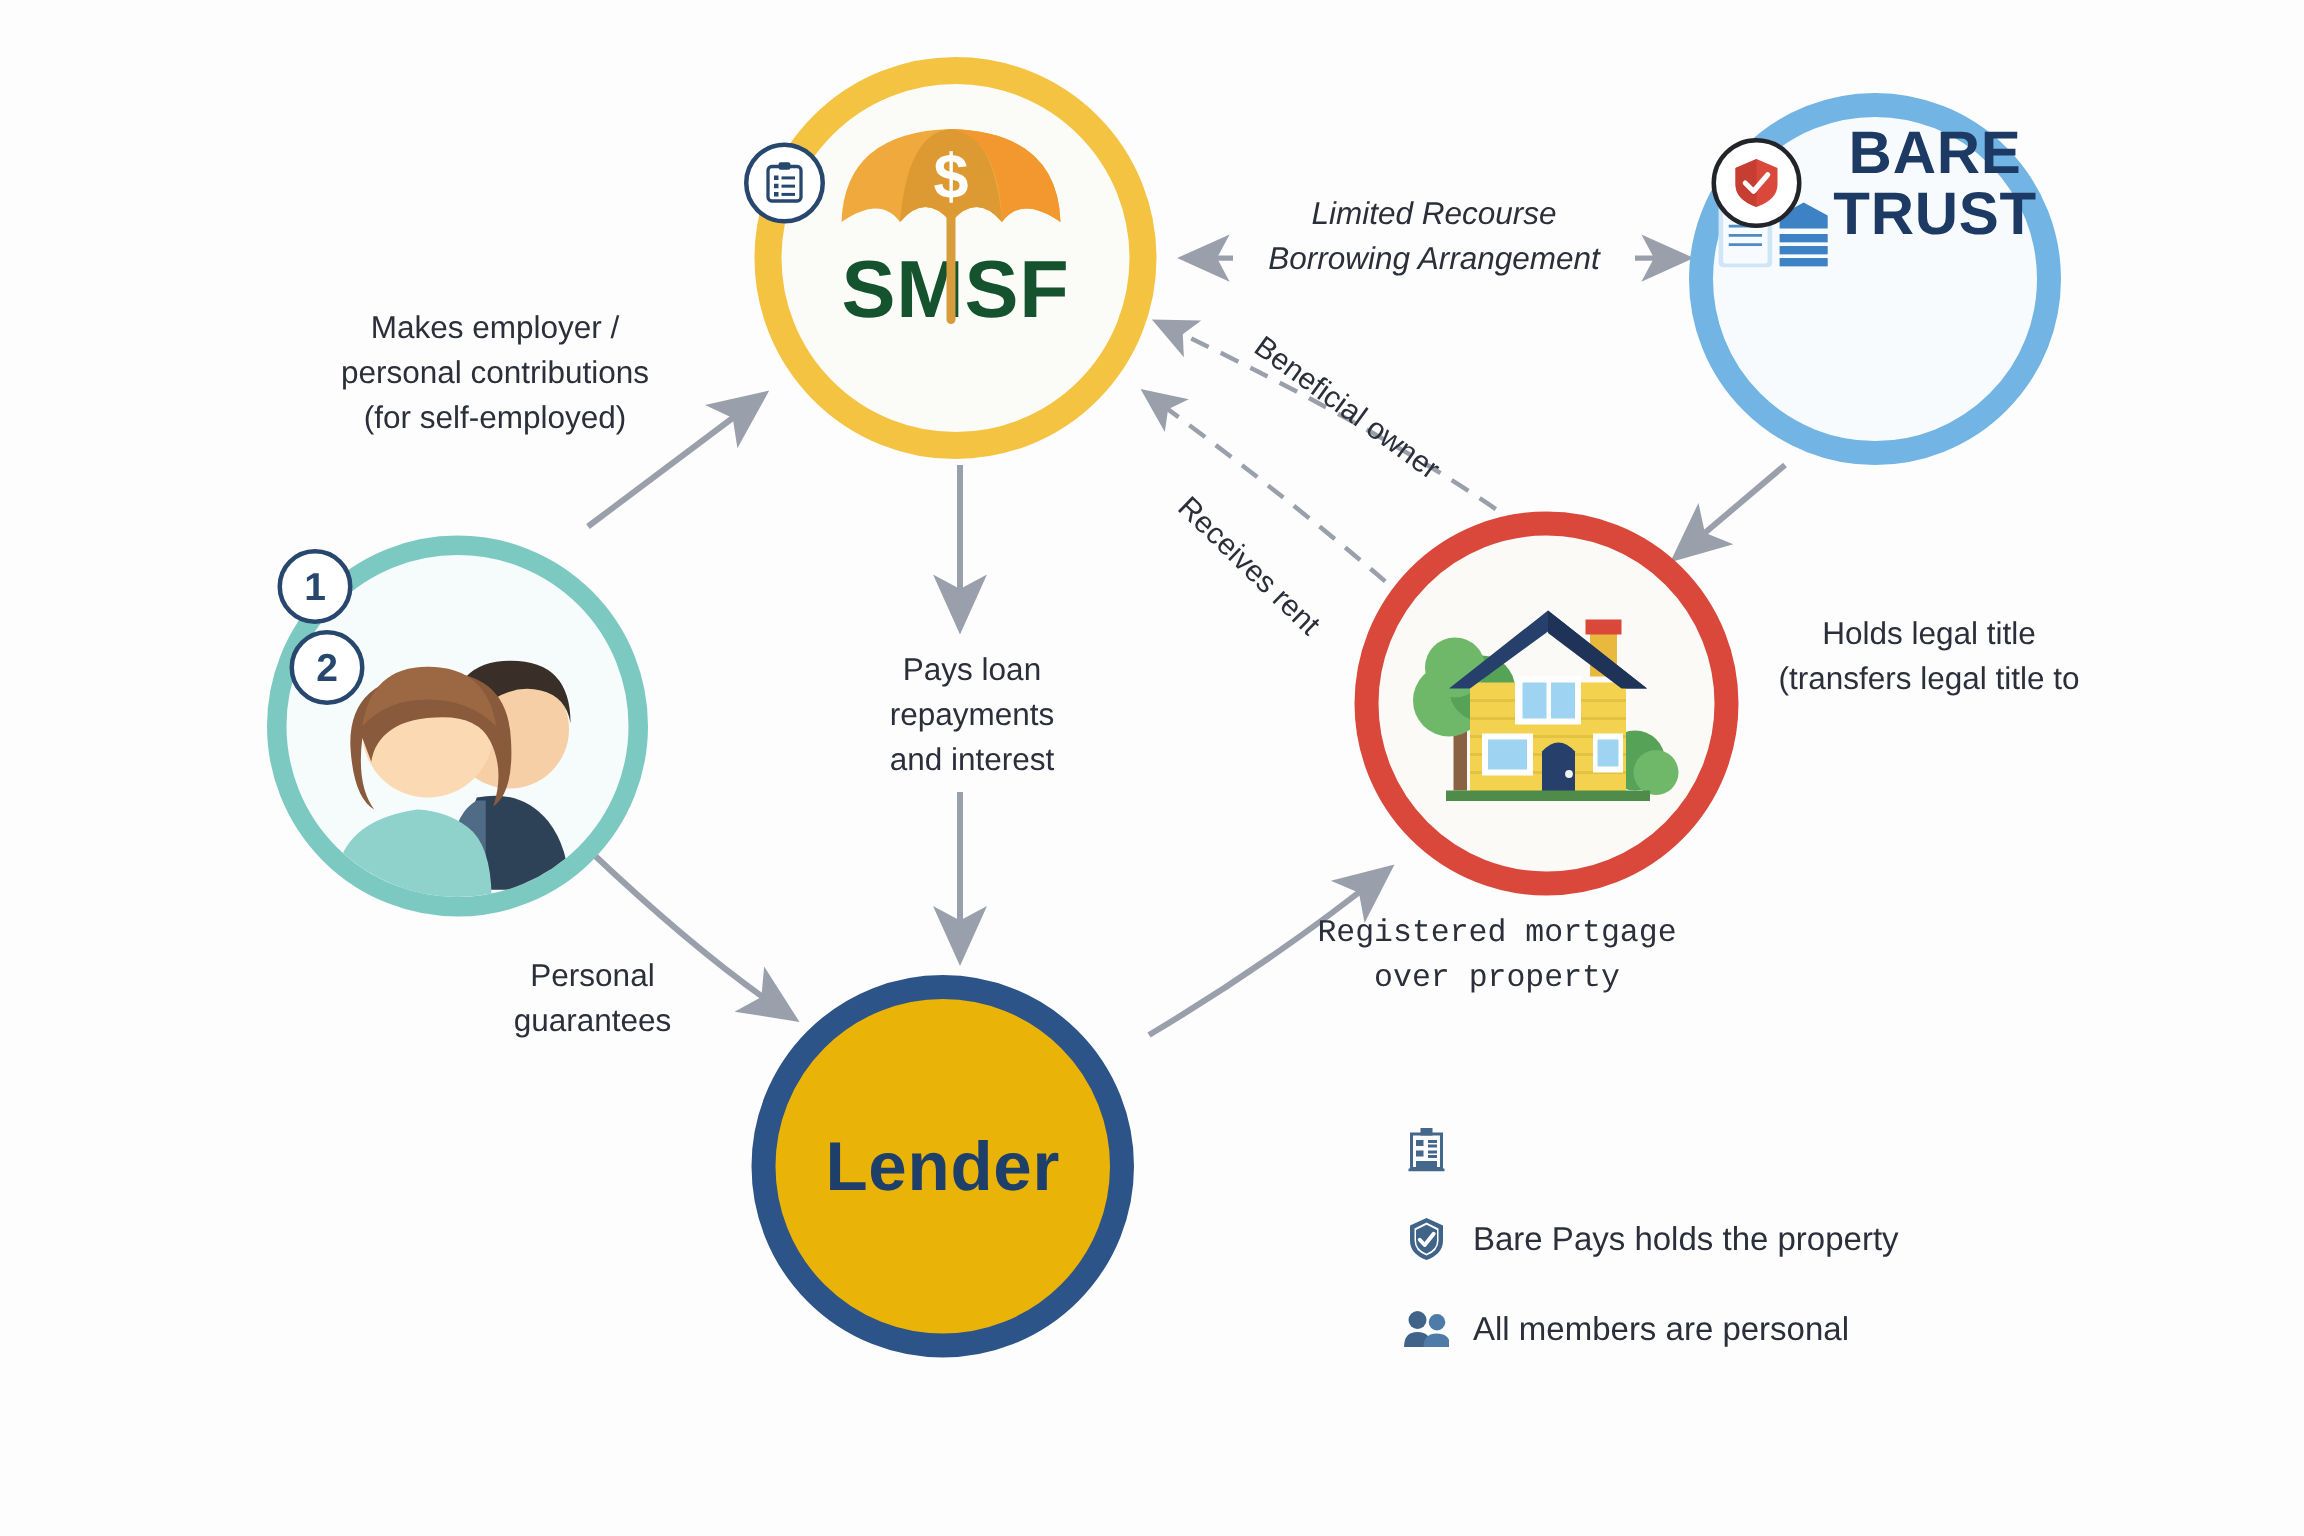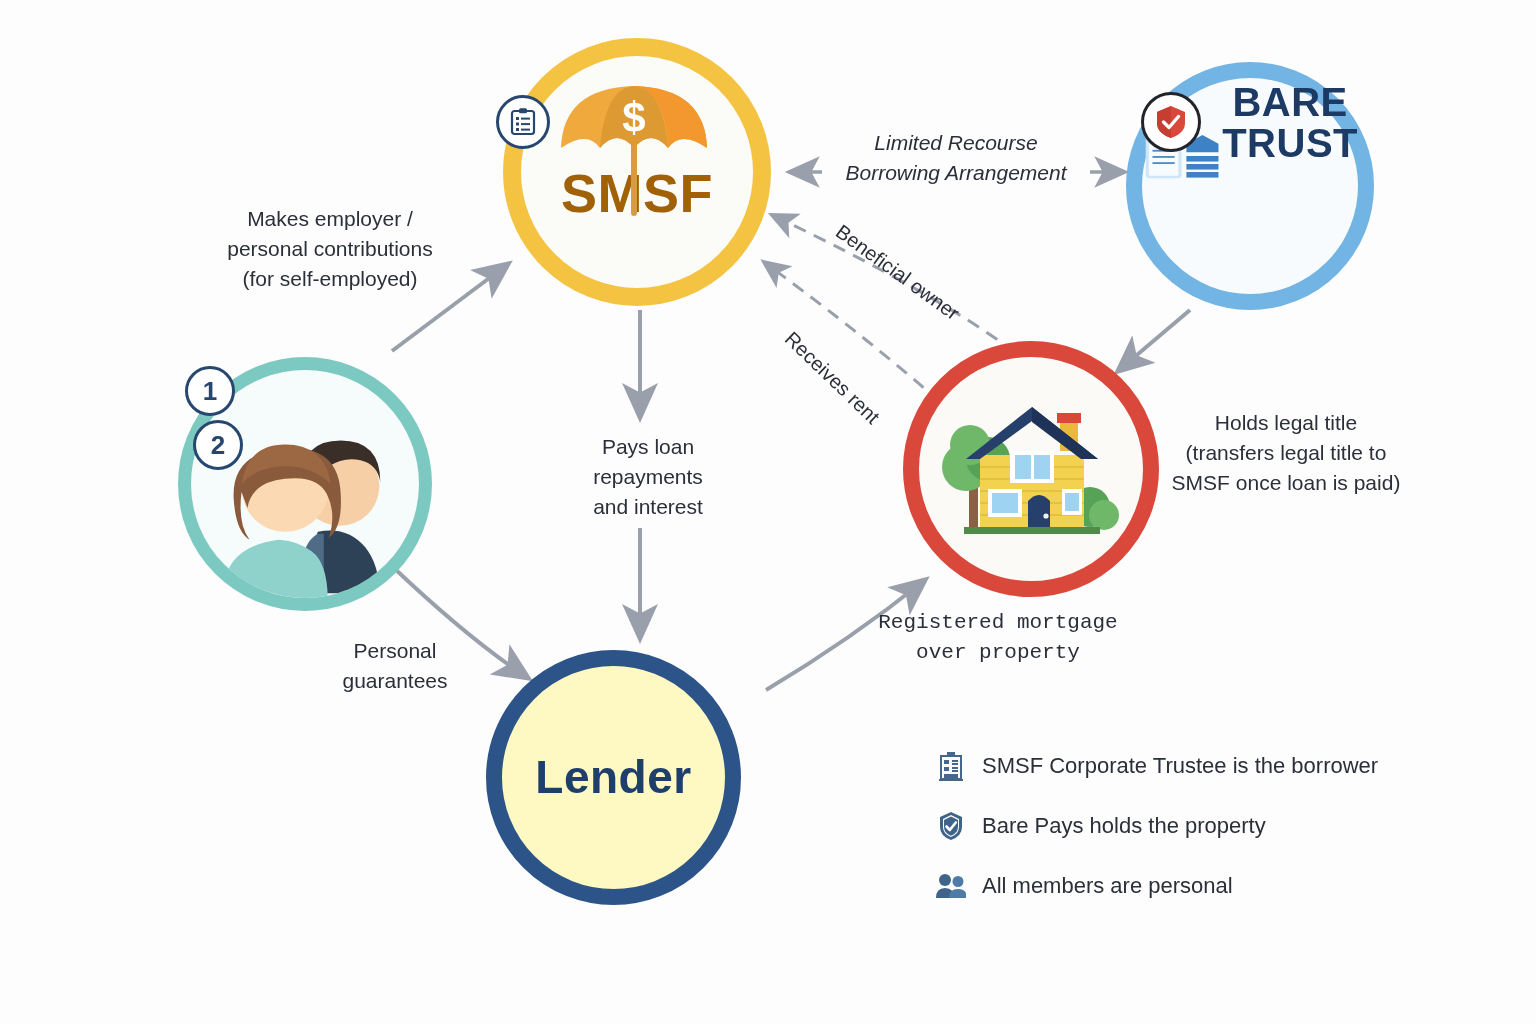--- a/index.html
+++ b/index.html
@@ -17,25 +17,25 @@
         justify-content:center;box-sizing:border-box;background:#fafafa;}
 
   #node-smsf{left:503px;top:38px;width:268px;height:268px;
       border:18px solid #f5c342;background:#fbfbf8;}
   #node-baretrust{left:1126px;top:62px;width:248px;height:248px;
       border:16px solid #72b4e3;background:#f7fbfe;}
   #node-members{left:178px;top:357px;width:254px;height:254px;
       border:13px solid #7cc9c2;background:#f6fbfb;overflow:hidden;}
   #node-property{left:903px;top:341px;width:256px;height:256px;
       border:16px solid #d9483b;background:#fcfaf7;}
-  #node-lender{left:486px;top:650px;width:255px;height:255px;
-      border:16px solid #2d5488;background:#fef9c3;justify-content:center;}
+  #node-lender{left:501px;top:650px;width:255px;height:255px;
+      border:16px solid #2d5488;background:#eab308;justify-content:center;}
 
   .node-label{font-weight:bold;letter-spacing:.5px;text-align:center;line-height:1.02;}
-  #smsf-label{color:#a16207;font-size:54px;margin-top:44px;}
+  #smsf-label{color:#14532d;font-size:54px;margin-top:44px;}
   #baretrust-label{color:#1c3a63;font-size:40px;margin-top:62px;}
   #lender-label{color:#1f3f6b;font-size:46px;}
 
   
   .badge{position:absolute;border-radius:50%;background:#ffffff;
     border:3px solid #27476f;display:flex;align-items:center;justify-content:center;
     color:#27476f;font-weight:bold;box-sizing:border-box;}
   #badge-clipboard{left:496px;top:95px;width:54px;height:54px;}
   #badge-num-1{left:185px;top:366px;width:50px;height:50px;font-size:26px;}
   #badge-num-2{left:193px;top:420px;width:50px;height:50px;font-size:26px;}
@@ -235,21 +235,20 @@
 
   <div class="txt" id="t-pays">
     <div>Pays loan</div>
     <div>repayments</div>
     <div>and interest</div>
   </div>
 
   <div class="txt" id="t-holds">
     <div>Holds legal title</div>
     <div>(transfers legal title to</div>
-    <div>SMSF once loan is paid)</div>
   </div>
 
   <div class="txt" id="t-guar">
     <div>Personal</div>
     <div>guarantees</div>
   </div>
 
   <div class="txt" id="t-mortgage">
     <div>Registered mortgage</div>
     <div>over property</div>
@@ -265,21 +264,20 @@
           <rect x="7" y="9" width="5" height="4" fill="#46678c"></rect>
           <rect x="15" y="9" width="6" height="2" fill="#46678c"></rect>
           <rect x="15" y="12" width="6" height="2" fill="#46678c"></rect>
           <rect x="7" y="16" width="5" height="4" fill="#46678c"></rect>
           <rect x="15" y="16" width="6" height="2" fill="#46678c"></rect>
           <rect x="15" y="19" width="6" height="2" fill="#46678c"></rect>
           <rect x="7" y="23" width="14" height="5" fill="#46678c"></rect>
           <rect x="2" y="28" width="24" height="2" fill="#46678c"></rect>
         </svg>
       </span>
-      <span class="legend-text">SMSF Corporate Trustee is the borrower</span>
     </div>
 
     <div class="legend-row">
       <span class="legend-ico">
         <svg width="26" height="30" viewBox="0 0 26 30">
           <path d="M13,1 L24,6 L24,16 Q24,25 13,29 Q2,25 2,16 L2,6 Z" fill="#3f6389"></path>
           <path d="M13,4 L21,8 L21,16 Q21,23 13,26 Q5,23 5,16 L5,8 Z" fill="#ffffff"></path>
           <path d="M13,5.5 L20,9 L20,16 Q20,22 13,24.8 Q6,22 6,16 L6,9 Z" fill="#3f6389"></path>
           <path d="M8.5,15.5 L11.8,19 L17.8,11.5" fill="none" stroke="#ffffff" stroke-width="2.6" stroke-linecap="round" stroke-linejoin="round"></path>
         </svg>

